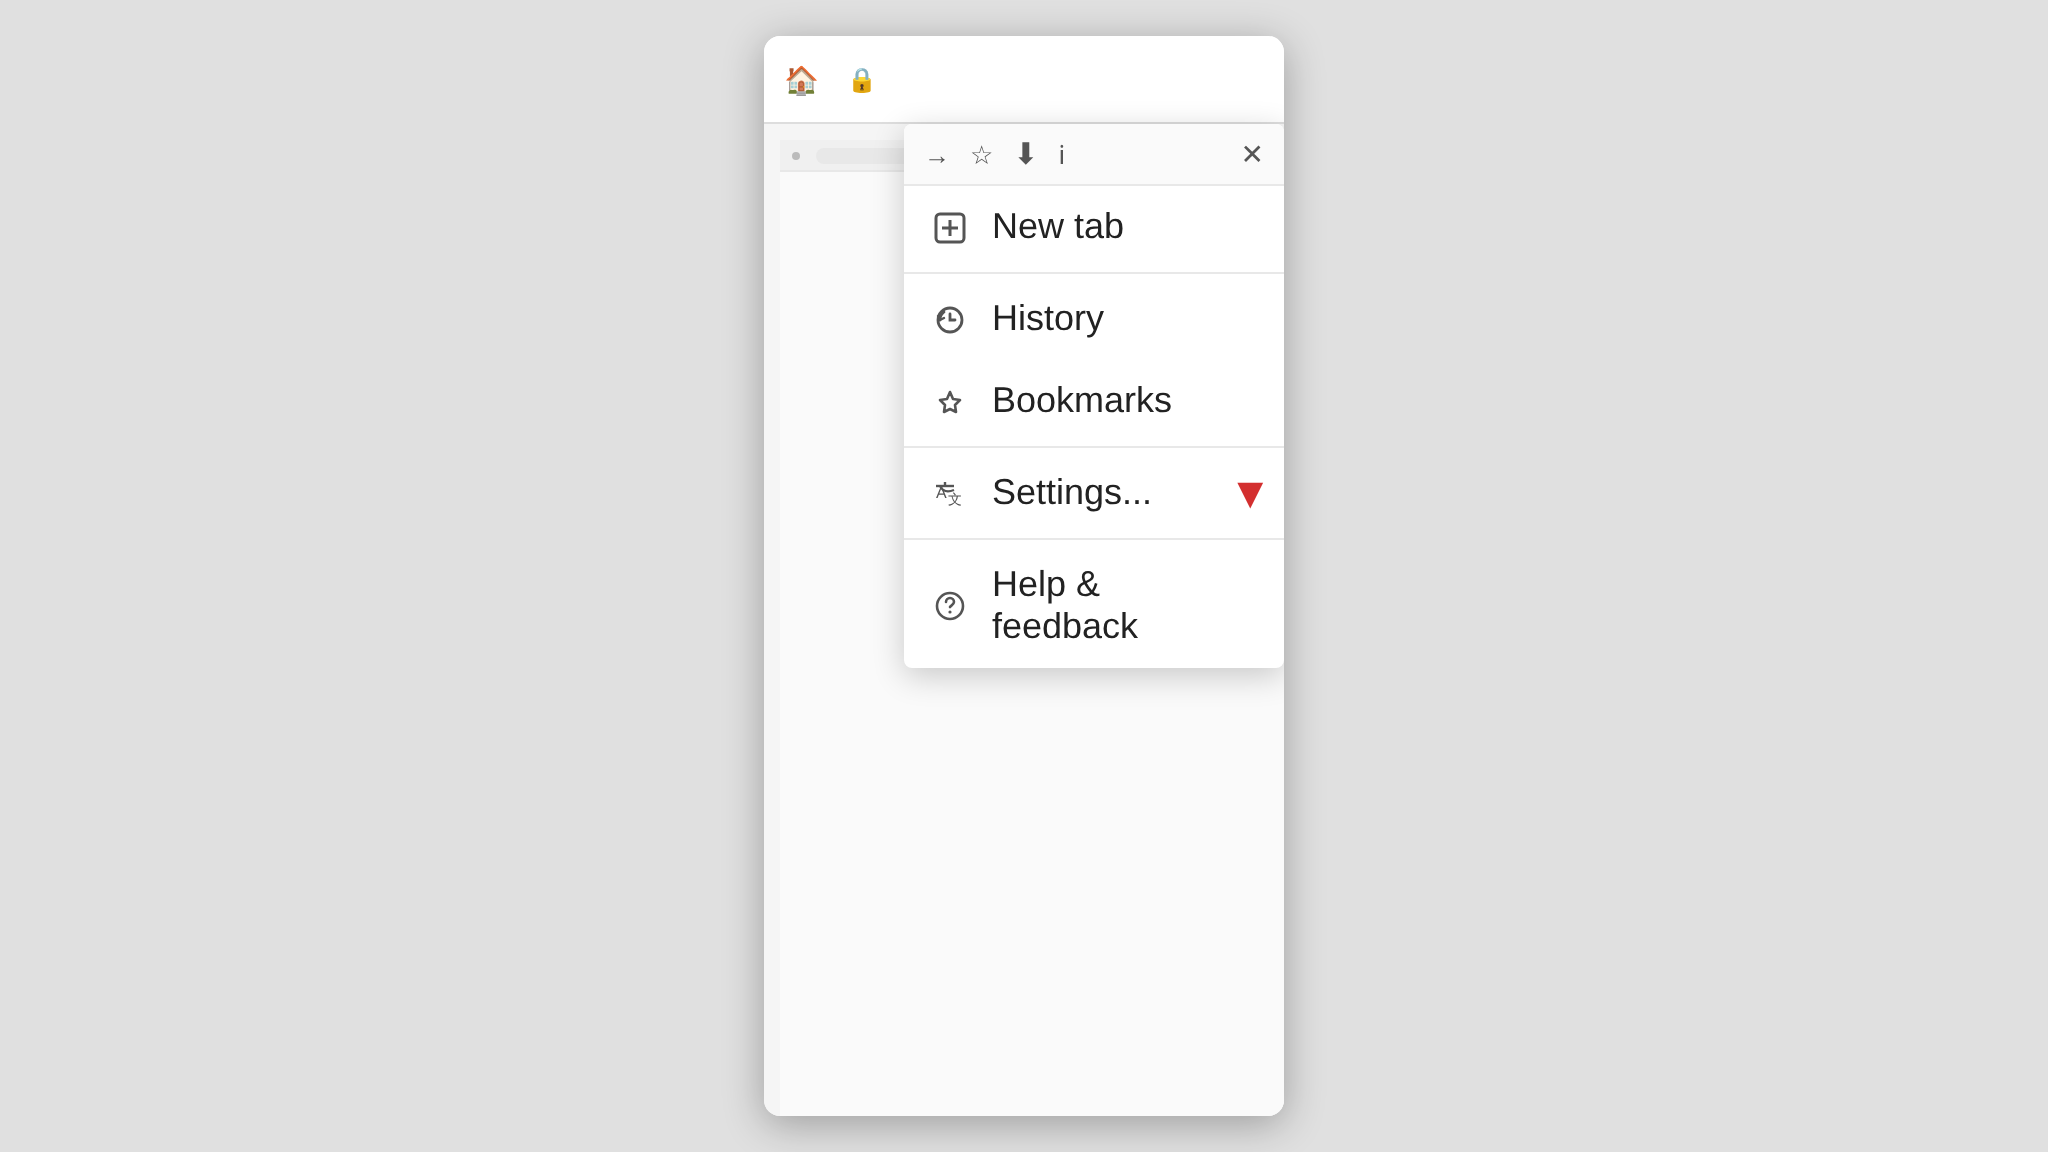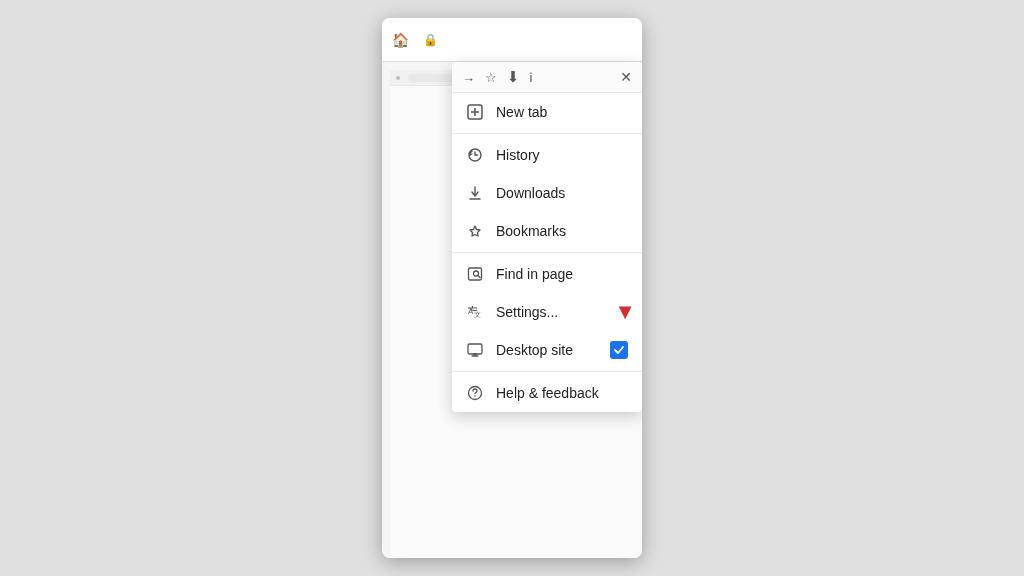--- a/index.html
+++ b/index.html
@@ -119,21 +119,21 @@
       display: flex;
       align-items: center;
       justify-content: center;
       color: #555;
       font-size: 14px;
       flex-shrink: 0;
     }
 
     .menu-label {
       flex: 1;
-      font-size: 14px;
+      font-size: 18px;
     }
 
     .menu-badge {
       width: 22px;
       height: 22px;
       border-radius: 50%;
       background: #25d366;
       display: flex;
       align-items: center;
       justify-content: center;
@@ -252,85 +252,49 @@
           <svg width="16" height="16" viewBox="0 0 16 16" fill="none">
             <circle cx="8" cy="8" r="6" stroke="#555" stroke-width="1.4" fill="none"></circle>
             <polyline points="8,5 8,8 10.5,8" stroke="#555" stroke-width="1.4" stroke-linecap="round" fill="none"></polyline>
             <path d="M3,8 A5,5,0,0,1,5,4" stroke="#555" stroke-width="1.4" stroke-linecap="round" fill="none"></path>
             <polyline points="2,6 3,8 5,7" stroke="#555" stroke-width="1.2" stroke-linecap="round" fill="none"></polyline>
           </svg>
         </div>
         <span class="menu-label">History</span>
       </div>
 
+
       <div class="menu-item">
         <div class="menu-icon">
           <svg width="16" height="16" viewBox="0 0 16 16" fill="none">
-            <line x1="8" y1="2" x2="8" y2="10" stroke="#555" stroke-width="1.4" stroke-linecap="round"></line>
-            <polyline points="5,7 8,11 11,7" stroke="#555" stroke-width="1.4" stroke-linecap="round" stroke-linejoin="round" fill="none"></polyline>
-            <line x1="3" y1="14" x2="13" y2="14" stroke="#555" stroke-width="1.4" stroke-linecap="round"></line>
-          </svg>
-        </div>
-        <span class="menu-label">Downloads</span>
-      </div>
-
-      <div class="menu-item">
-        <div class="menu-icon">
-          <svg width="16" height="16" viewBox="0 0 16 16" fill="none">
             <polygon points="8,3 9.5,6.5 13,7 10.5,9.5 11,13 8,11.5 5,13 5.5,9.5 3,7 6.5,6.5" stroke="#555" stroke-width="1.3" fill="none" stroke-linejoin="round"></polygon>
           </svg>
         </div>
         <span class="menu-label">Bookmarks</span>
       </div>
 
       <div class="menu-divider"></div>
 
 
-      <div class="menu-item">
-        <div class="menu-icon">
-          <svg width="16" height="16" viewBox="0 0 16 16" fill="none">
-            <rect x="1.5" y="2" width="13" height="12" rx="1.5" stroke="#555" stroke-width="1.3" fill="none"></rect>
-            <circle cx="9" cy="7.5" r="2.5" stroke="#555" stroke-width="1.3" fill="none"></circle>
-            <line x1="11" y1="9.5" x2="13" y2="11.5" stroke="#555" stroke-width="1.3" stroke-linecap="round"></line>
-          </svg>
-        </div>
-        <span class="menu-label">Find in page</span>
-      </div>
 
       <div class="menu-item" style="position:relative;">
         <div class="menu-icon">
           <svg width="16" height="16" viewBox="0 0 16 16" fill="none">
             <text x="1" y="10" font-size="8" fill="#555" font-family="Arial">A</text>
             <text x="7" y="13" font-size="7" fill="#555" font-family="Arial">文</text>
             <line x1="1" y1="4" x2="10" y2="4" stroke="#555" stroke-width="1.2"></line>
             <line x1="5.5" y1="2" x2="5.5" y2="4" stroke="#555" stroke-width="1.2"></line>
             <path d="M3,4 Q5,8 10,6" stroke="#555" stroke-width="1.1" fill="none"></path>
           </svg>
         </div>
         <span class="menu-label">Settings...</span>
 
         <div class="red-arrow" style="position:absolute; right:6px; top:50%; transform:translateY(-50%); color:#d32f2f; font-size:22px; line-height:1;">▼</div>
       </div>
 
-      <div class="menu-item">
-        <div class="menu-icon">
-          <svg width="16" height="16" viewBox="0 0 16 16" fill="none">
-            <rect x="1" y="2" width="14" height="10" rx="1.5" stroke="#555" stroke-width="1.3" fill="none"></rect>
-            <line x1="6" y1="12" x2="10" y2="12" stroke="#555" stroke-width="1.3"></line>
-            <line x1="8" y1="12" x2="8" y2="14" stroke="#555" stroke-width="1.3"></line>
-            <line x1="5" y1="14" x2="11" y2="14" stroke="#555" stroke-width="1.3" stroke-linecap="round"></line>
-          </svg>
-        </div>
-        <span class="menu-label">Desktop site</span>
-        <div class="menu-checkbox">
-          <svg width="12" height="12" viewBox="0 0 12 12">
-            <polyline points="2,6 5,9 10,3" stroke="white" stroke-width="1.8" fill="none" stroke-linecap="round" stroke-linejoin="round"></polyline>
-          </svg>
-        </div>
-      </div>
 
       <div class="menu-divider"></div>
 
 
       <div class="menu-item">
         <div class="menu-icon">
           <svg width="16" height="16" viewBox="0 0 16 16" fill="none">
             <circle cx="8" cy="8" r="6.5" stroke="#555" stroke-width="1.3" fill="none"></circle>
             <path d="M6,6 C6,4.9 6.9,4 8,4 C9.1,4 10,4.9 10,6 C10,7 9,7.5 8,8.5" stroke="#555" stroke-width="1.3" stroke-linecap="round" fill="none"></path>
             <circle cx="8" cy="11" r="0.8" fill="#555"></circle>

